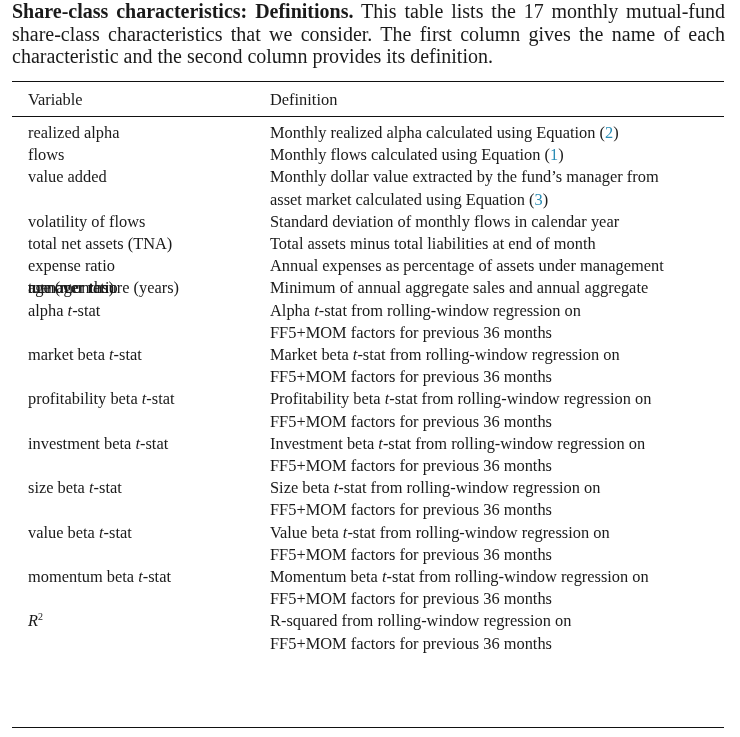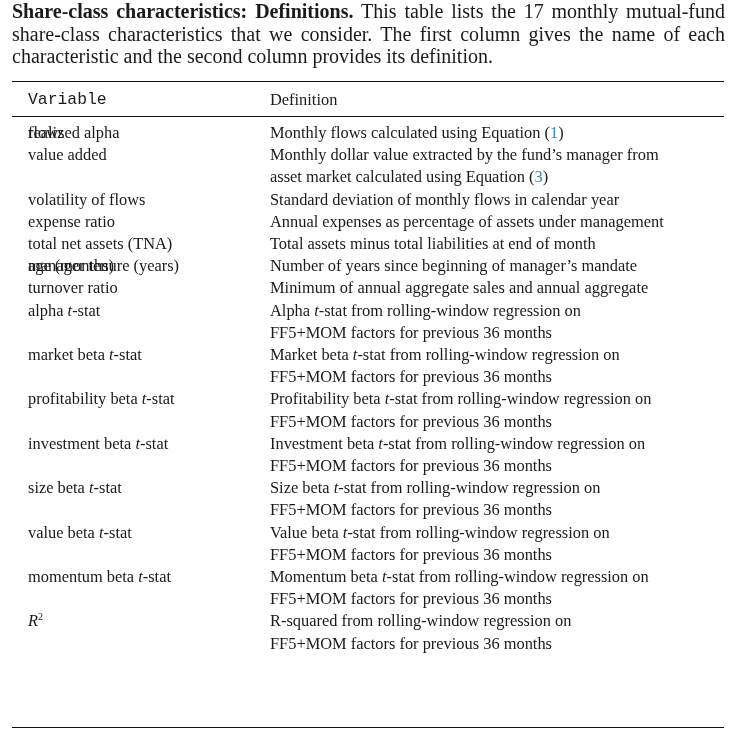--- a/index.html
+++ b/index.html
@@ -13,21 +13,21 @@
     position: absolute; left: 12px; top: 0px; width: 713px;
     font-size: 20px; line-height: 22.5px;
     text-align: justify; text-align-last: left;
   }
   .caption .lead { font-weight: bold; }
   .rule { position: absolute; left: 12px; width: 712px; background: #111; }
   .rule.top { top: 81px; height: 1.4px; }
   .rule.mid { top: 116px; height: 1px; }
   .rule.bot { top: 727px; height: 1.4px; }
   .hdr { position: absolute; top: 89px; font-size: 16.4px; line-height: 22px; }
-  .col1 { left: 28px; font-family: Liberation Mono, monospace; }
+  .col1 { left: 28px; }
   .col2 { left: 270px; text-align: center; }
   .table-body { position: absolute; top: 122px; left: 0; width: 644px; }
   .row { position: relative; font-size: 16.4px; line-height: 22.2px; }
   .row .var { position: absolute; left: 28px; top: 0; white-space: nowrap; }
   .row .def { margin-left: 270px; width: 450px; }
   .row .def span.line { display: block; white-space: nowrap; }
   .eqref { color: #2b8db5; }
   i { font-style: italic; }
   sup { font-size: 10px; vertical-align: 6px; line-height: 0; }
 </style>
@@ -38,20 +38,23 @@
 
 <div class="rule top"></div>
 <div class="hdr col1">Variable</div>
 <div class="hdr col2">Definition</div>
 <div class="rule mid"></div>
 
 <div class="table-body">
 
   <div class="row">
     <div class="var">realized alpha</div>
+    <div class="def">
+        <span class="line"><span>Monthly realized alpha calculated using Equation (</span><a class="eqref">2</a><span>)</span></span>
+      </div>
   </div>
 
   <div class="row">
     <div class="var">flows</div>
     <div class="def">
         <span class="line"><span>Monthly flows calculated using Equation (</span><a class="eqref">1</a><span>)</span></span>
       </div>
   </div>
 
   <div class="row">
@@ -63,42 +66,39 @@
   </div>
 
   <div class="row">
     <div class="var">volatility of flows</div>
     <div class="def">
         <span class="line">Standard deviation of monthly flows in calendar year</span>
       </div>
   </div>
 
   <div class="row">
-    <div class="var">expense ratio</div>
+    <div class="var">total net assets (TNA)</div>
     <div class="def">
-        <span class="line">Annual expenses as percentage of assets under management</span>
+        <span class="line">Total assets minus total liabilities at end of month</span>
       </div>
   </div>
 
   <div class="row">
-    <div class="var">total net assets (TNA)</div>
+    <div class="var">expense ratio</div>
     <div class="def">
-        <span class="line">Total assets minus total liabilities at end of month</span>
+        <span class="line">Annual expenses as percentage of assets under management</span>
       </div>
   </div>
 
   <div class="row">
     <div class="var">age (months)</div>
   </div>
 
   <div class="row">
     <div class="var">manager tenure (years)</div>
-    <div class="def">
-        <span class="line">Number of years since beginning of manager’s mandate</span>
-      </div>
   </div>
 
   <div class="row">
     <div class="var">turnover ratio</div>
     <div class="def">
       <span class="line">Minimum of annual aggregate sales and annual aggregate</span>
     </div>
   </div>
 
   <div class="row">

